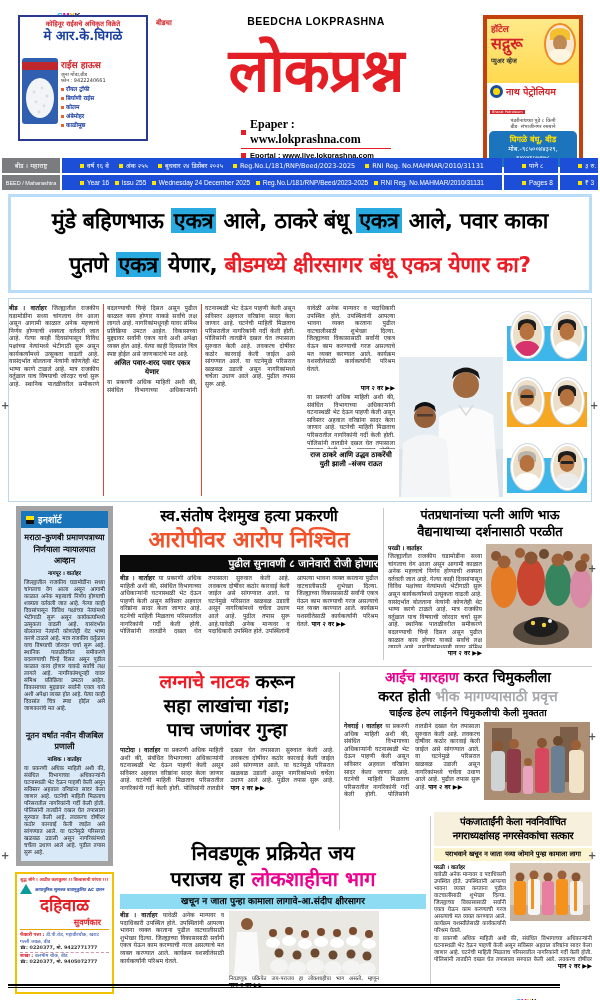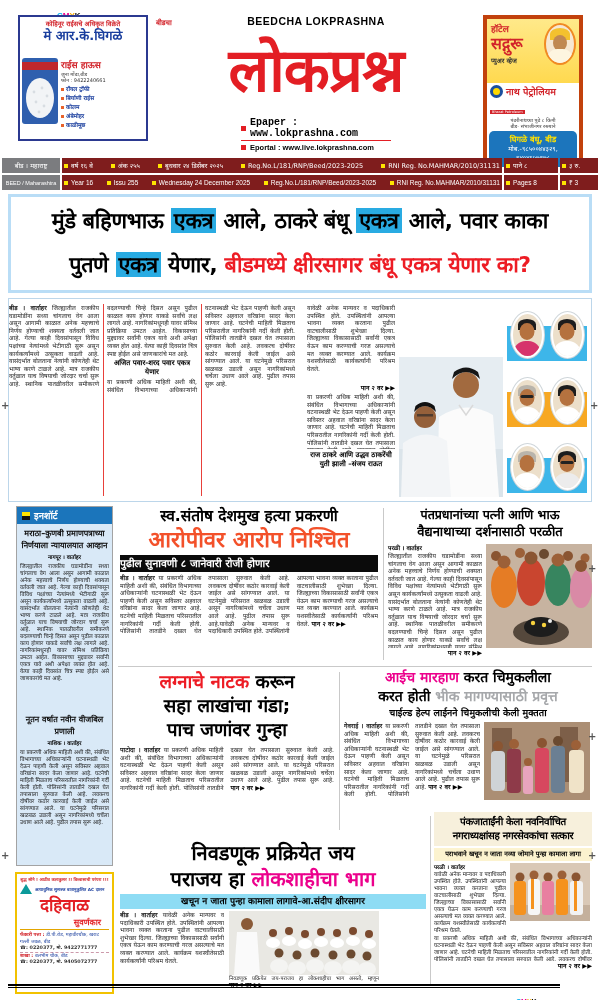--- a/index.html
+++ b/index.html
@@ -10,21 +10,21 @@
   .c{text-align:center}
   .b{font-weight:bold}
   .greek{font-size:6px;line-height:7.6px;text-align:justify;color:#1c1c1c;overflow:hidden;word-break:break-word}
   .greek .dl{font-weight:bold;font-size:6.3px}
   .dl2{font-weight:bold;font-size:6px;color:#000}
   .contm{font-weight:bold;font-size:6.3px;color:#000;white-space:nowrap}
   .subinline{font-weight:bold;font-size:7px;text-align:center;margin:2px 0;color:#000;line-height:8.5px}
   
   .ibrow{display:flex;gap:2px;height:15px}
   .ibcell{background:#7b7c7f;color:#fff;display:flex;align-items:center;justify-content:center;font-size:6px;white-space:nowrap;padding:0 2px}
-  .ibseg{background:#7f1d1d;color:#fff;display:flex;align-items:center;font-size:6.5px;white-space:nowrap;padding:0 2px;overflow:hidden}
+  .ibseg{background:#1d4ed8;color:#fff;display:flex;align-items:center;font-size:6.5px;white-space:nowrap;padding:0 18px;overflow:hidden}
   .ibmain{flex:1;justify-content:space-between}
   .ibit{display:flex;align-items:center;gap:3px}
   .bullet{display:inline-block;width:4px;height:4px;background:#ffe400;flex:none}
   
   .hl{background:#29abe2;padding:0 3px}
   .leadline{white-space:nowrap;font-weight:900;font-size:21.5px;line-height:44px;color:#000;letter-spacing:-0.3px}
   .leadred{color:#ed1c24}
   
   .ovrow{height:64px;display:flex;justify-content:space-around;align-items:center;position:relative}
   .row-cyan{background:linear-gradient(180deg,#fff 36%,#3db6e9 36%,#3db6e9 90%,#fff 90%)}
@@ -32,21 +32,21 @@
   .oval{width:33px;height:46px;border-radius:50%;border:2px solid #fff;box-shadow:0 0 0 1px #cfd6da;position:relative;overflow:hidden;background:#ecdfca}
   .oval .hair{position:absolute;left:50%;top:5px;transform:translateX(-50%);width:18px;height:11px;border-radius:50% 50% 0 0;background:#1d1d1d}
   .oval .hair.gray{background:#b9b4ab}
   .oval .hd{position:absolute;left:50%;top:9px;transform:translateX(-50%);width:15px;height:17px;border-radius:50%;background:#b5723f}
   .oval .gl{position:absolute;left:50%;top:15px;transform:translateX(-50%);width:13px;height:2.5px;background:#222;border-radius:2px}
   .oval .bd{position:absolute;left:50%;bottom:-2px;transform:translateX(-50%);width:27px;height:17px;border-radius:12px 12px 0 0;background:#fff}
   .crop{position:absolute;font-size:10px;color:#555;font-weight:bold}
   .vdiv{position:absolute;width:1px;background:#c9c9c9}
   .hdiv{position:absolute;height:1px;background:#c9c9c9}
   .cmyk span{font-size:8px;font-weight:bold;font-family:"Liberation Sans",sans-serif}
-  .barblack{background:#0b0b0b;color:#fff;font-weight:bold;text-align:left}
+  .barblack{background:#0b0b0b;color:#fff;font-weight:bold;text-align:right}
   svg{display:block}
 </style>
 </head>
 <body>
 
 <div id="page">
 
   <div class="abs cmyk" style="left:57px;top:3px">
     <span style="color:#00aeef">C</span><span style="color:#ec008c">M</span><span style="color:#f5a800">Y</span><span style="color:#000">K</span>
   </div>
@@ -85,21 +85,21 @@
 
   <div class="abs" style="left:152px;top:15px;width:328px">
     <div style="position:relative;height:14px">
       <span class="abs b" style="left:4px;top:3px;font-size:7px;color:#d2232a">बीडचा</span>
       <div class="c b" style="font-size:10.5px;letter-spacing:0.5px;color:#000;font-family:'Liberation Sans',sans-serif">BEEDCHA LOKPRASHNA</div>
     </div>
     <div class="c" style="font-size:60px;font-weight:900;color:#e31e24;line-height:82px;letter-spacing:-1px">लोकप्रश्न</div>
     <div style="width:150px;margin:6px auto 0">
       <div style="display:flex;align-items:center;gap:4px;border-bottom:1.5px solid #e31e24;padding-bottom:1px">
         <span class="bullet" style="background:#e31e24;width:5px;height:5px"></span>
-        <span class="b" style="font-size:10px;font-family:Liberation Mono, monospace">Epaper : www.lokprashna.com</span>
+        <span class="b" style="font-size:12px;font-family:Liberation Serif, serif">Epaper : www.lokprashna.com</span>
       </div>
       <div style="display:flex;align-items:center;gap:4px;margin-top:2px">
         <span class="bullet" style="background:#e31e24;width:5px;height:5px"></span>
         <span class="b" style="font-size:7.5px;font-family:'Liberation Sans',sans-serif">Eportal : www.live.lokprashna.com</span>
       </div>
     </div>
   </div>
 
   <div class="abs" style="left:483px;top:15px;width:100px;height:150px;border:4px solid #c2410c;background:#fff">
     <div style="position:relative;height:64px;background:linear-gradient(180deg,#ffe98a,#ffd94f);padding:3px 4px">
@@ -273,21 +273,21 @@
         <div class="oval">
             <div class="hair"></div>
             <div class="hd"></div>
             <div class="gl"></div>
             <div class="bd" style="background:#ececec"></div>
           </div>
       </div>
     </div>
   </div>
 
-  <div class="abs" style="left:16px;top:506px;width:97px;height:360px;background:#d9e9f7;border:1px solid #a3a3a3">
+  <div class="abs" style="left:16px;top:506px;width:97px;height:360px;background:#d9e9f7;border:5px solid #a3a3a3">
     <div style="display:flex;align-items:center;gap:4px;background:#1b75bb;height:17px;padding:0 5px">
       <span style="width:8px;height:8px;background:linear-gradient(180deg,#ffe400 50%,#111 50%);flex:none"></span>
       <span style="color:#fff;font-size:9.5px;font-weight:900">इनशॉर्ट</span>
     </div>
     <div style="padding:4px 3px">
       <div class="c" style="font-size:8px;font-weight:900;line-height:11.5px;color:#111">मराठा–कुणबी प्रमाणपत्राच्या निर्णयाला न्यायालयात आव्हान</div>
       <div class="c dl2" style="margin:2px 0;font-size:5.5px">नागपूर । वार्ताहर</div>
       <div class="greek" style="font-size:5.5px;line-height:7px;height:146px">जिल्ह्यातील राजकीय घडामोडींना सध्या चांगलाच वेग आला असून आगामी काळात अनेक महत्त्वाचे निर्णय होण्याची शक्यता वर्तवली जात आहे. गेल्या काही दिवसांपासून विविध पक्षांच्या नेत्यांमध्ये भेटीगाठी सुरू असून कार्यकर्त्यांमध्ये उत्सुकता वाढली आहे. यासंदर्भात बोलताना नेत्यांनी कोणतेही थेट भाष्य करणे टाळले आहे. मात्र राजकीय वर्तुळात याच विषयाची जोरदार चर्चा सुरू आहे. स्थानिक पातळीवरील समीकरणे बदलण्याची चिन्हे दिसत असून पुढील काळात काय होणार याकडे सर्वांचे लक्ष लागले आहे. नागरिकांमधूनही यावर संमिश्र प्रतिक्रिया उमटत आहेत. विकासाच्या मुद्द्यावर सर्वांनी एकत्र यावे अशी अपेक्षा व्यक्त होत आहे. येत्या काही दिवसांत चित्र स्पष्ट होईल असे जाणकारांचे मत आहे.</div>
       <div class="c" style="font-size:8px;font-weight:900;line-height:11.5px;color:#111;margin-top:5px">नूतन वर्षात नवीन वीजबिल प्रणाली</div>
       <div class="c dl2" style="margin:2px 0;font-size:5.5px">नाशिक । वार्ताहर</div>

